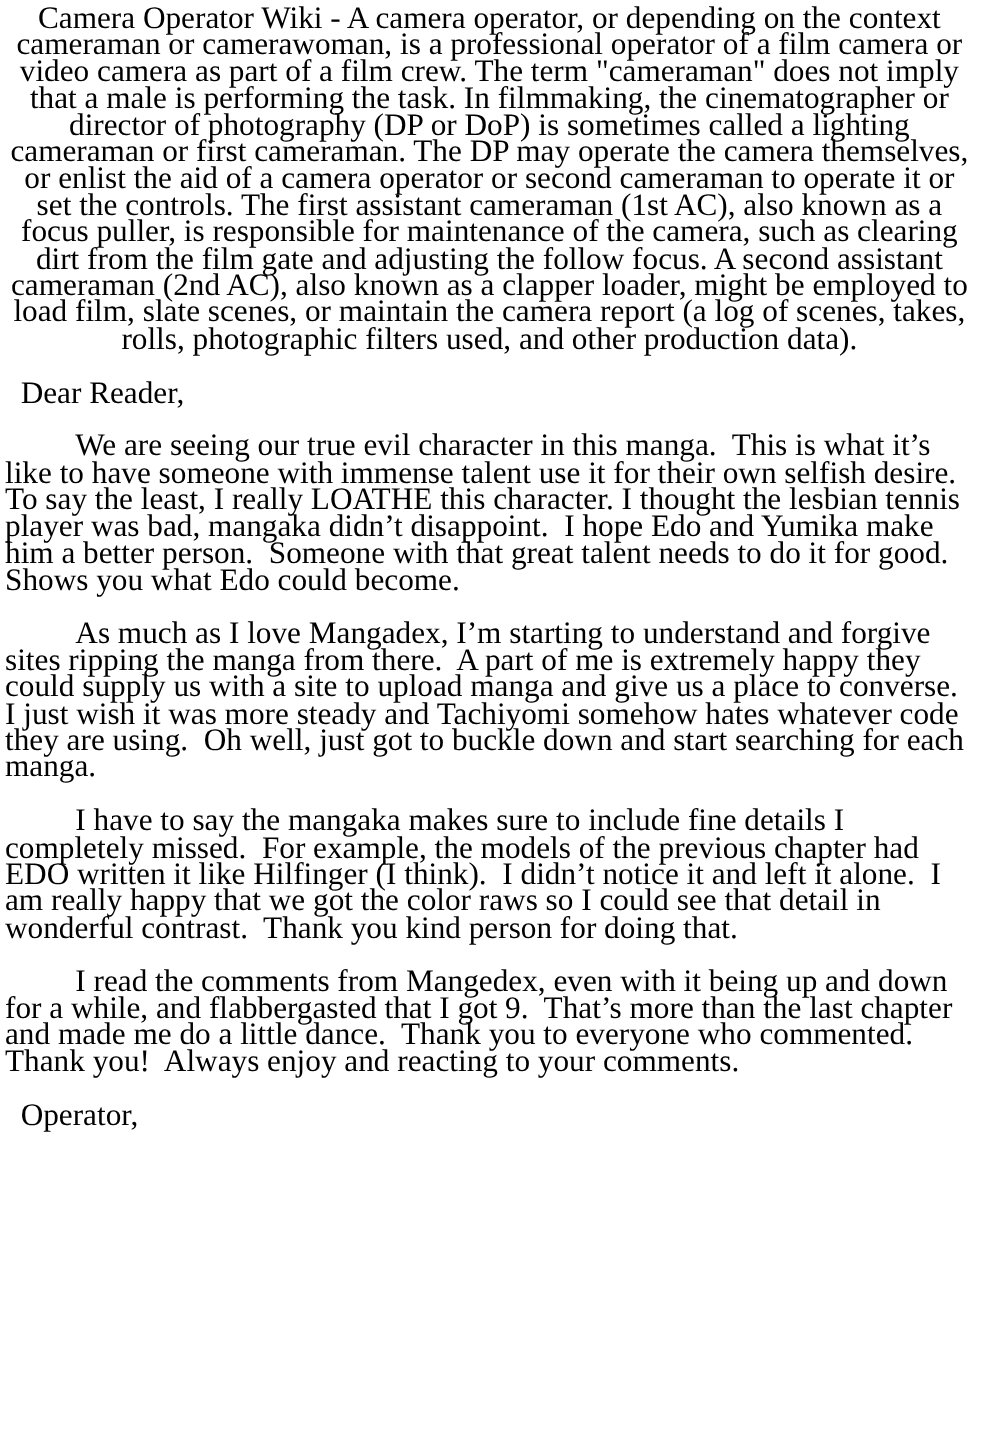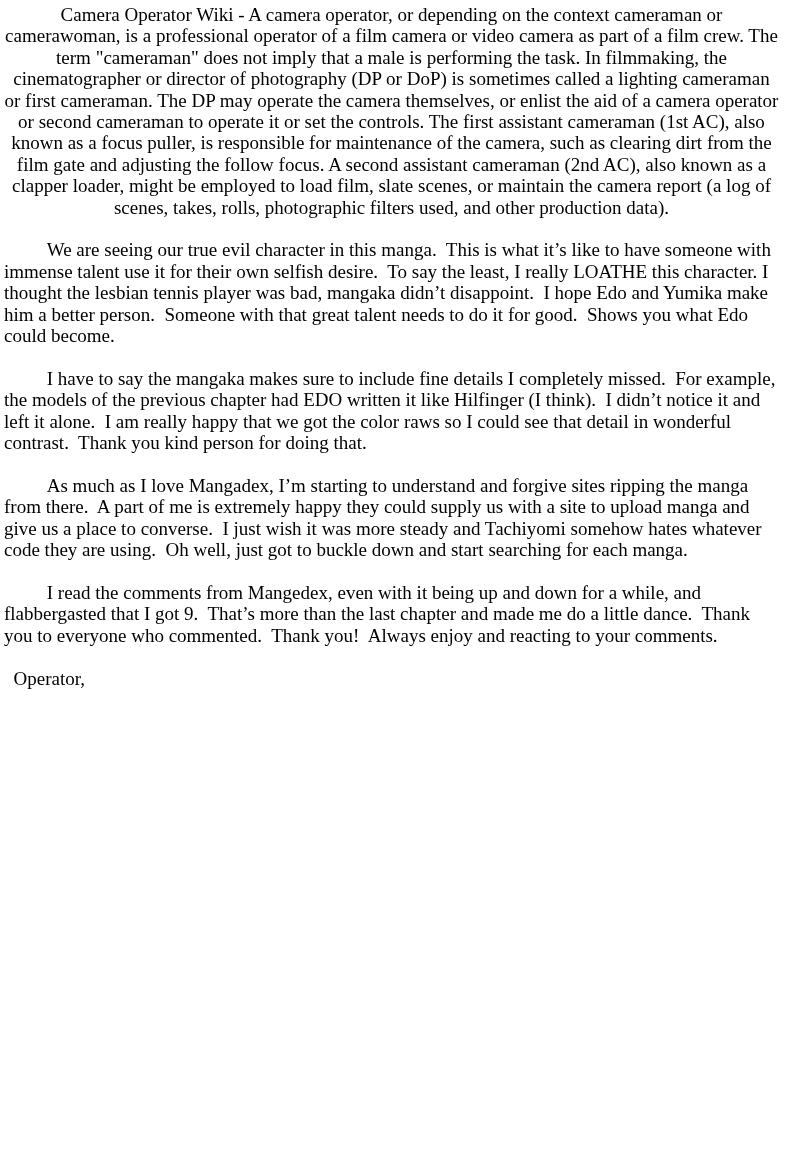--- a/index.html
+++ b/index.html
@@ -13,36 +13,37 @@
     overflow: hidden;
   }
   .page {
     box-sizing: border-box;
     width: 792px;
     min-height: 1152px;
     padding: 4px 13px 0 4px;
     background: #ffffff;
     color: #000000;
     font-family: "Liberation Serif", "DejaVu Serif", serif;
-    font-size: 19px;
+    font-size: 25px;
     line-height: 21.4px;
     -webkit-font-smoothing: antialiased;
   }
   .page p {
     margin: 0 0 21.4px 0;
     white-space: pre-wrap;
     word-wrap: break-word;
   }
   .intro {
     text-align: center;
   }
 </style>
 </head>
 <body>
 
 <div class="page">
   <p class="intro">Camera Operator Wiki - A camera operator, or depending on the context cameraman or camerawoman, is a professional operator of a film camera or video camera as part of a film crew. The term "cameraman" does not imply that a male is performing the task. In filmmaking, the cinematographer or director of photography (DP or DoP) is sometimes called a lighting cameraman or first cameraman. The DP may operate the camera themselves, or enlist the aid of a camera operator or second cameraman to operate it or set the controls. The first assistant cameraman (1st AC), also known as a focus puller, is responsible for maintenance of the camera, such as clearing dirt from the film gate and adjusting the follow focus. A second assistant cameraman (2nd AC), also known as a clapper loader, might be employed to load film, slate scenes, or maintain the camera report (a log of scenes, takes, rolls, photographic filters used, and other production data).</p>
+  <p>  Dear Reader,</p>
   <p>         We are seeing our true evil character in this manga.  This is what it’s like to have someone with immense talent use it for their own selfish desire.  To say the least, I really LOATHE this character. I thought the lesbian tennis player was bad, mangaka didn’t disappoint.  I hope Edo and Yumika make him a better person.  Someone with that great talent needs to do it for good.  Shows you what Edo could become.</p>
+  <p>         As much as I love Mangadex, I’m starting to understand and forgive sites ripping the manga from there.  A part of me is extremely happy they could supply us with a site to upload manga and give us a place to converse.  I just wish it was more steady and Tachiyomi somehow hates whatever code they are using.  Oh well, just got to buckle down and start searching for each manga.</p>
   <p>         I have to say the mangaka makes sure to include fine details I completely missed.  For example, the models of the previous chapter had EDO written it like Hilfinger (I think).  I didn’t notice it and left it alone.  I am really happy that we got the color raws so I could see that detail in wonderful contrast.  Thank you kind person for doing that.</p>
-  <p>         As much as I love Mangadex, I’m starting to understand and forgive sites ripping the manga from there.  A part of me is extremely happy they could supply us with a site to upload manga and give us a place to converse.  I just wish it was more steady and Tachiyomi somehow hates whatever code they are using.  Oh well, just got to buckle down and start searching for each manga.</p>
   <p>         I read the comments from Mangedex, even with it being up and down for a while, and flabbergasted that I got 9.  That’s more than the last chapter and made me do a little dance.  Thank you to everyone who commented.  Thank you!  Always enjoy and reacting to your comments.</p>
   <p>  Operator,</p>
 </div>
 
 </body></html>

